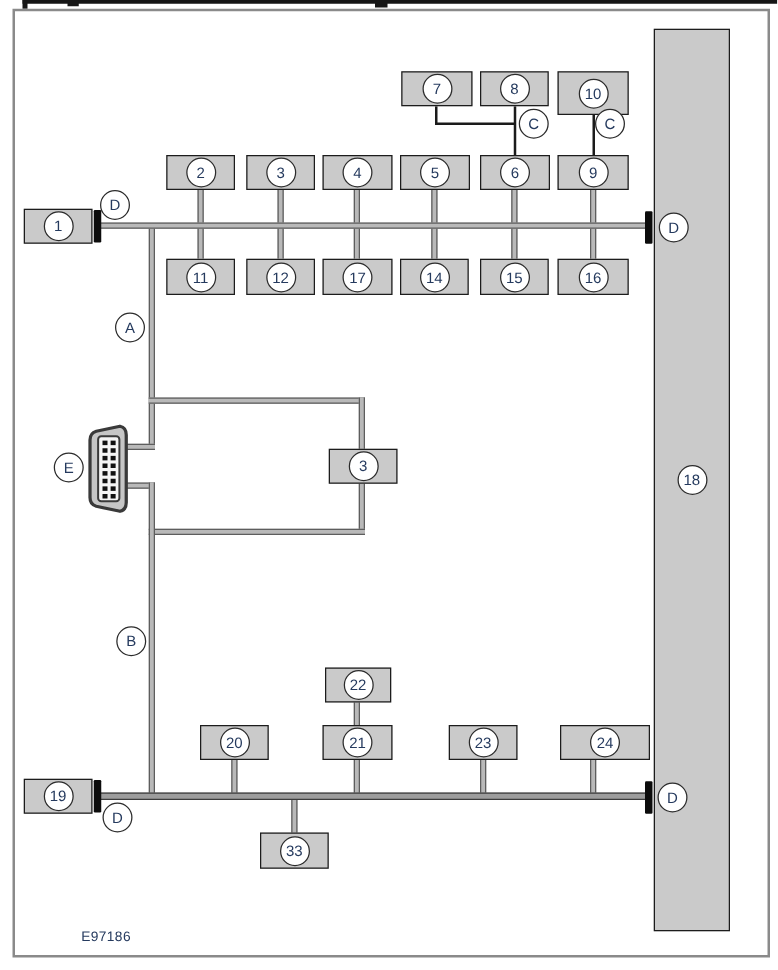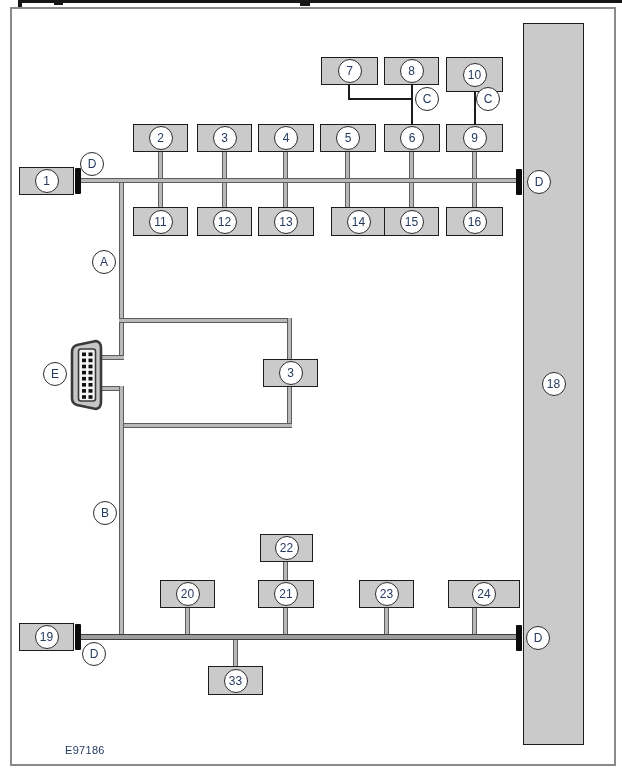--- a/index.html
+++ b/index.html
@@ -147,23 +147,23 @@
   <div class="box" style="left:446px;top:57px;width:57px;height:35px;">
     <span class="badge">10</span>
   </div>
   <div class="box" style="left:133px;top:207px;width:55px;height:29px;">
     <span class="badge">11</span>
   </div>
   <div class="box" style="left:197px;top:207px;width:55px;height:29px;">
     <span class="badge">12</span>
   </div>
   <div class="box" style="left:258px;top:207px;width:56px;height:29px;">
-    <span class="badge">13</span>
-  </div>
-  <div class="box" style="left:331px;top:207px;width:55px;height:29px;">
+    <span class="badge">17</span>
+  </div>
+  <div class="box" style="left:320px;top:207px;width:55px;height:29px;">
     <span class="badge">14</span>
   </div>
   <div class="box" style="left:384px;top:207px;width:55px;height:29px;">
     <span class="badge">15</span>
   </div>
   <div class="box" style="left:446px;top:207px;width:57px;height:29px;">
     <span class="badge">16</span>
   </div>
   <div class="box" style="left:263px;top:359px;width:55px;height:28px;">
     <span class="badge">3</span>

